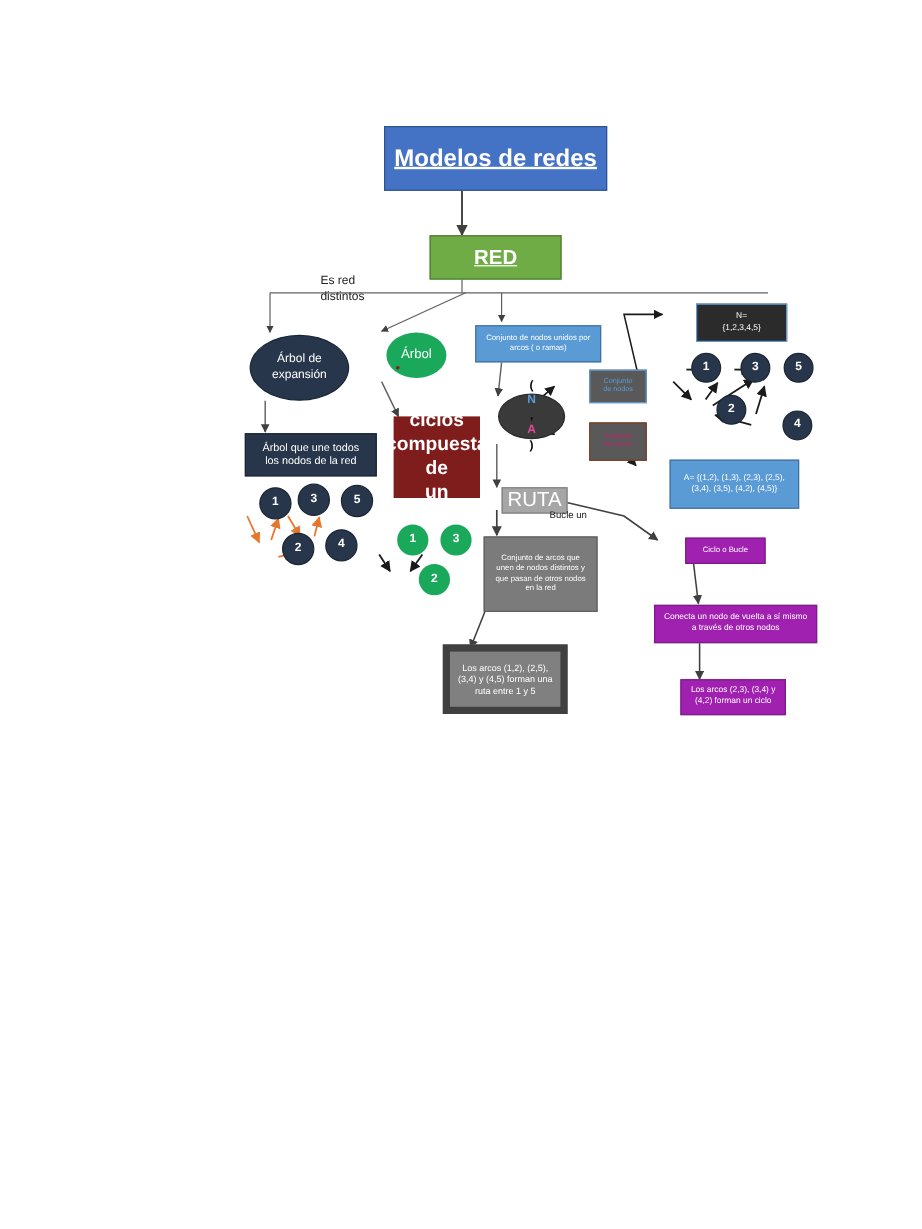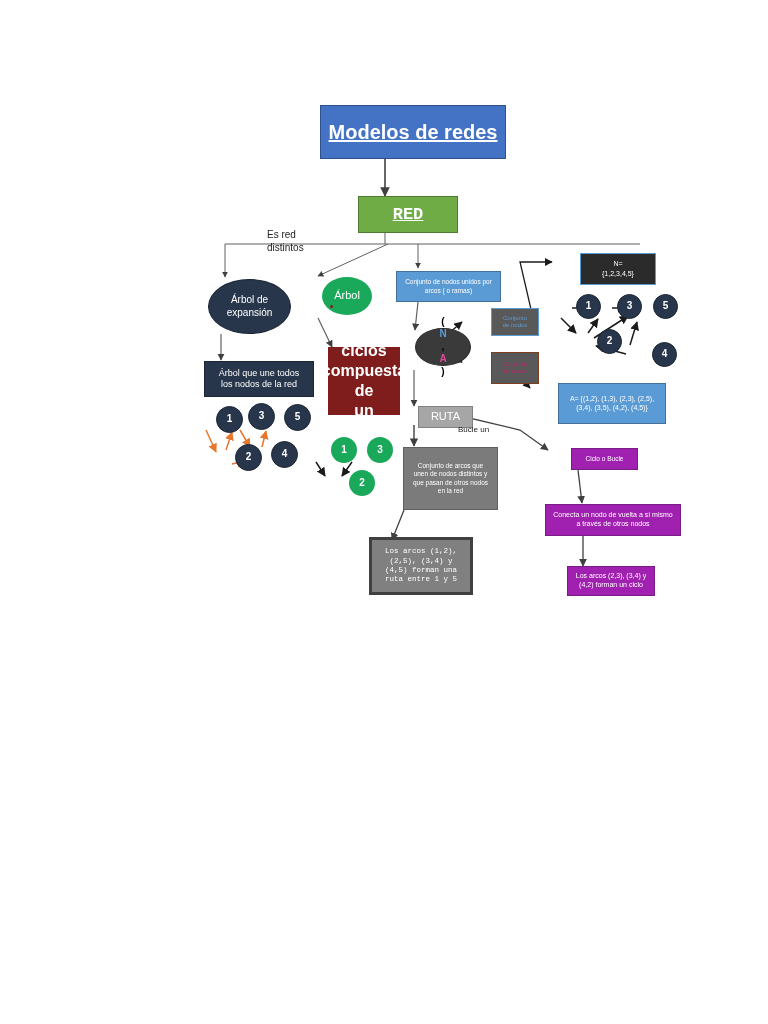--- a/index.html
+++ b/index.html
@@ -58,24 +58,24 @@
   }
   .blue-box-lg{
     background:#5B9BD5;color:#ffffff;font-size:7px;border:1px solid #41719C;
   }
 
   
   .gray-box{
     background:#7B7B7B;color:#ffffff;font-size:6.5px;border:1px solid #5f5f5f;
   }
   .gray-box-d{
-    background:#808080;color:#ffffff;font-size:7.5px;border:3px solid #404040;font-family:Liberation Mono, monospace;
+    background:#808080;color:#ffffff;font-size:7.5px;border:6px solid #404040;
   }
   .ruta-box{
-    background:#A6A6A6;color:#ffffff;font-size:11px;border:1px solid #808080;
+    background:#A6A6A6;color:#ffffff;font-size:17px;border:1px solid #808080;
   }
 
   
   .dk-box{
     background:#595959;font-size:6px;border:1px solid #5B9BD5;
   }
   .dk-box.nodes{color:#5B9BD5;}
   .dk-box.arcs{color:#C0236B;border-color:#7B3F1E;}
 
   
@@ -175,21 +175,21 @@
   <path d="M588,333 L598,319" stroke="#1b1b1b" stroke-width="1.5" fill="none" marker-end="url(#ah-b)"></path>
   <path d="M594,338 L628,316" stroke="#1b1b1b" stroke-width="1.5" fill="none" marker-end="url(#ah-b)"></path>
   <path d="M630,345 L637,322" stroke="#1b1b1b" stroke-width="1.5" fill="none" marker-end="url(#ah-b)"></path>
   <path d="M626,354 L596,346" stroke="#1b1b1b" stroke-width="1.5" fill="none" marker-end="url(#ah-b)"></path>
 </svg>
 
 <div class="node title-box" style="left:292px;top:105px;width:186px;height:54px;">
   <span>Modelos de redes</span>
 </div>
 
-<div class="node red-box" style="left:330px;top:196px;width:100px;height:37px;font-family:Liberation Mono, monospace;">
+<div class="node red-box" style="left:330px;top:196px;width:110px;height:37px;">
   <span>RED</span>
 </div>
 
 <div class="plain-label" style="left:267px;top:228px;width:90px;white-space:pre-line;">Es red
 distintos</div>
 
 <div class="node navy-ellipse" style="left:180px;top:279px;width:83px;height:55px;white-space:pre-line;">Árbol de
 expansión</div>
 
 <div class="node navy-box" style="left:176px;top:361px;width:110px;height:36px;white-space:pre-line;text-align:center;">Árbol que une todos

